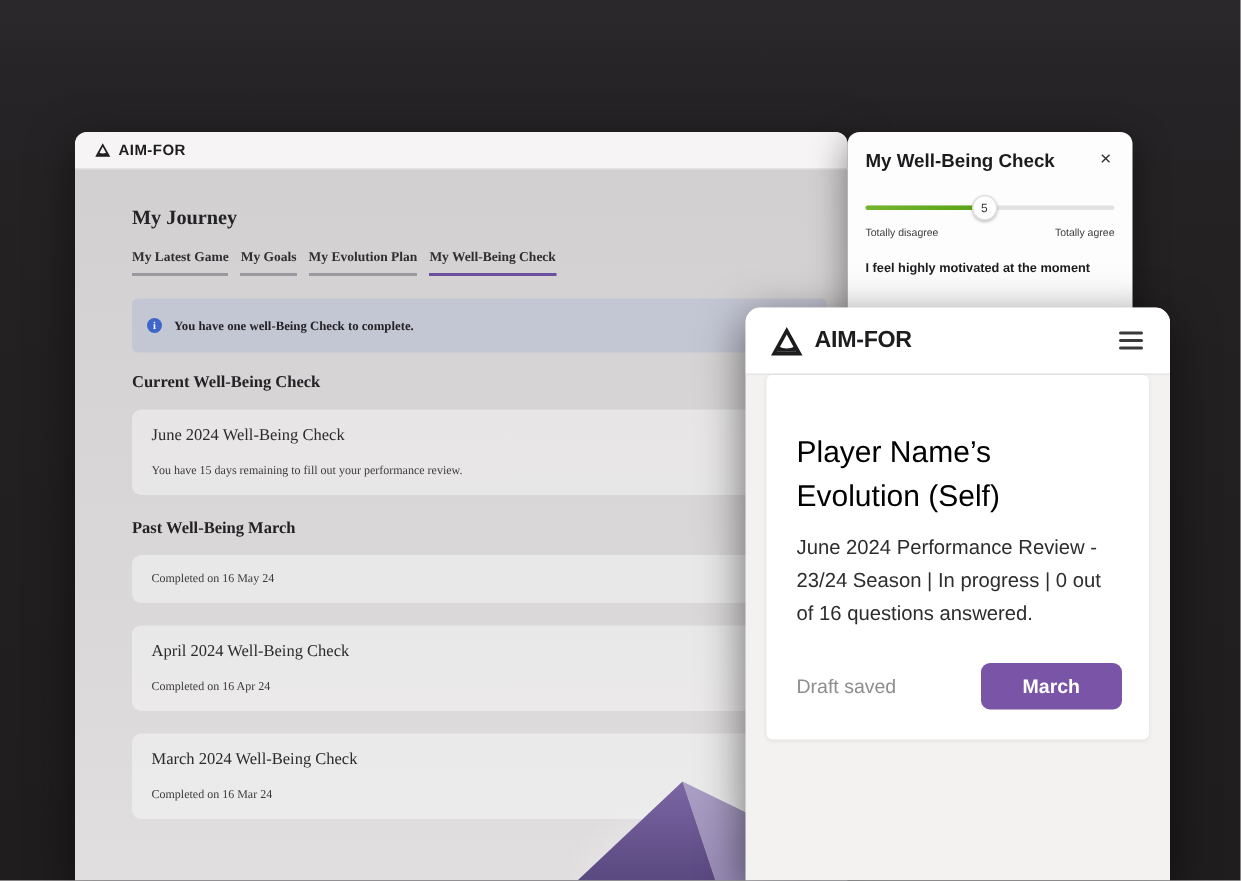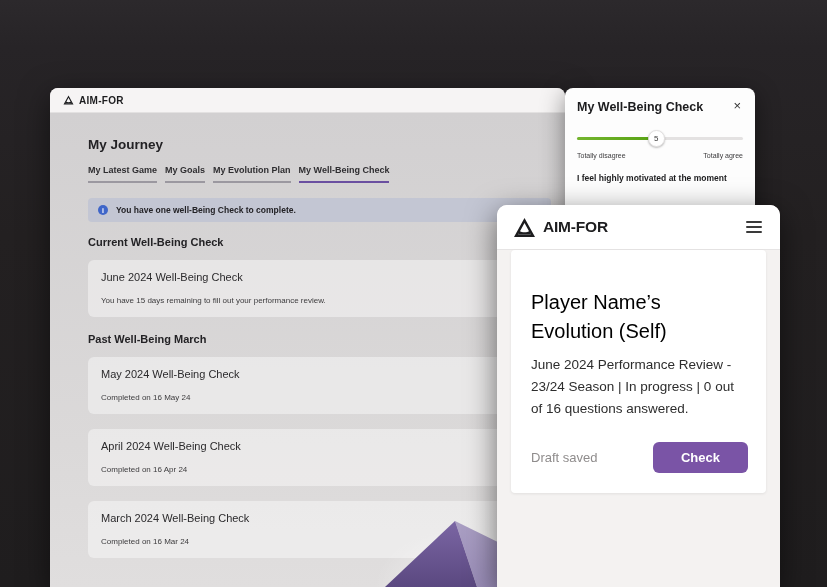--- a/index.html
+++ b/index.html
@@ -24,28 +24,29 @@
   }
   .brand-wordmark{ font-size:10px; font-weight:800; letter-spacing:.3px; color:#1d1d1f; }
   .logo-icon svg{ display:block; }
   .mw-body{
     height:474px;
     background:
       radial-gradient(150px 95px at 82% 100%, rgba(255,255,255,.6), rgba(255,255,255,0) 65%),
       linear-gradient(180deg,#d2d0d1 0%,#dbd9d9 70%,#e0dede 100%);
     padding:0 14px 0 38px;
     position:relative;
+    font-family:Liberation Serif, serif;
   }
   .page-title{ font-size:13.5px; font-weight:700; color:#232225; padding-top:24px; margin-bottom:13px; }
   .tabs{ display:flex; gap:8px; margin-bottom:15px; }
   .tab{ font-size:9px; font-weight:700; color:#2f2e31; padding-bottom:6px;
         border-bottom:2px solid #9b98a0; cursor:pointer; }
   .tab.active{ border-bottom-color:#6a4fa0; }
   .notice-banner{
-    background:#c3c6d3; border-radius:4px; height:24px;
+    background:#c3c6d3; border-radius:4px; height:36px;
     display:flex; align-items:center; gap:8px; padding:0 10px; margin-bottom:14px;
   }
   .info-icon{
     width:10px; height:10px; border-radius:50%; background:#3f66c9; color:#fff;
     font-size:7px; font-weight:700; display:flex; align-items:center; justify-content:center;
     font-style:normal; flex:0 0 auto;
   }
   .notice-text{ font-size:8.5px; font-weight:600; color:#232226; }
   .section-heading{ font-size:11px; font-weight:700; color:#232225; margin-bottom:12px; }
   .check-card{
@@ -145,21 +146,20 @@
 
     <div class="section-heading">Current Well-Being Check</div>
     <div class="check-card">
       <div class="card-title">June 2024 Well-Being Check</div>
       <div class="card-desc">You have 15 days remaining to fill out your performance review.</div>
     </div>
 
     <div class="section-heading">Past Well-Being March</div>
     <div class="past-list">
       <div class="check-card">
-        <div class="card-title">May 2024 Well-Being Check</div>
         <div class="card-desc">Completed on 16 May 24</div>
       </div>
       <div class="check-card">
         <div class="card-title">April 2024 Well-Being Check</div>
         <div class="card-desc">Completed on 16 Apr 24</div>
       </div>
       <div class="check-card">
         <div class="card-title">March 2024 Well-Being Check</div>
         <div class="card-desc">Completed on 16 Mar 24</div>
       </div>
@@ -214,17 +214,17 @@
         <span class="bar"></span>
         <span class="bar"></span>
     </button>
   </div>
   <div class="mob-body">
     <div class="review-card">
       <div class="review-title">Player Name’s Evolution (Self)</div>
       <div class="review-summary">June 2024 Performance Review - 23/24 Season | In progress | 0 out of 16 questions answered.</div>
       <div class="review-footer">
         <span class="draft-status">Draft saved</span>
-        <button class="submit-btn">Check</button>
+        <button class="submit-btn">March</button>
       </div>
     </div>
   </div>
 </div>
 
 </body></html>

